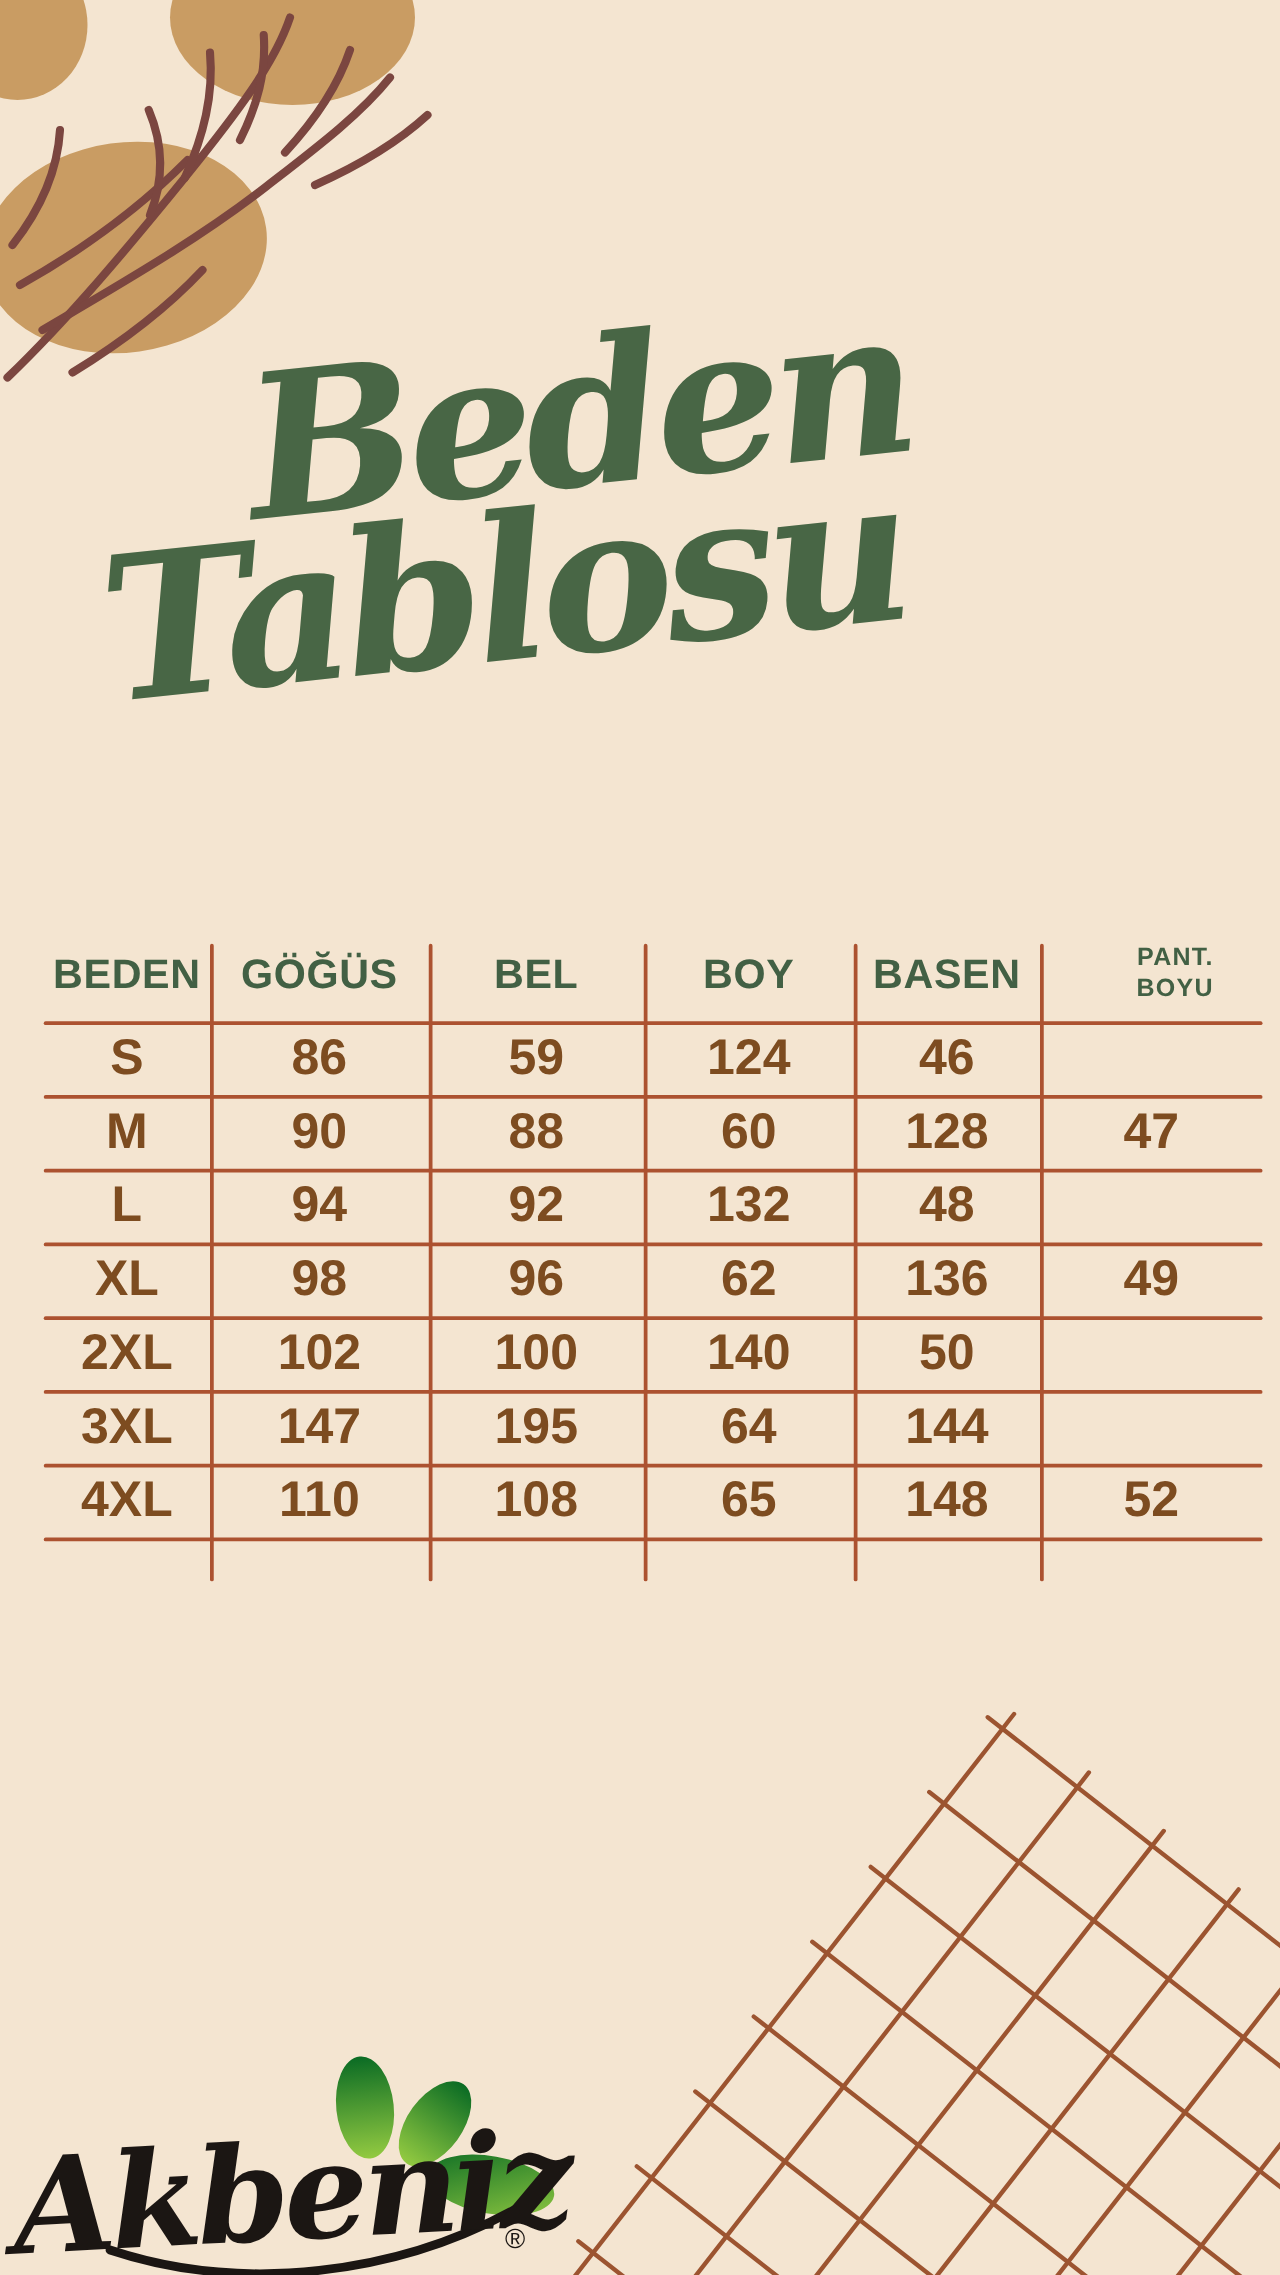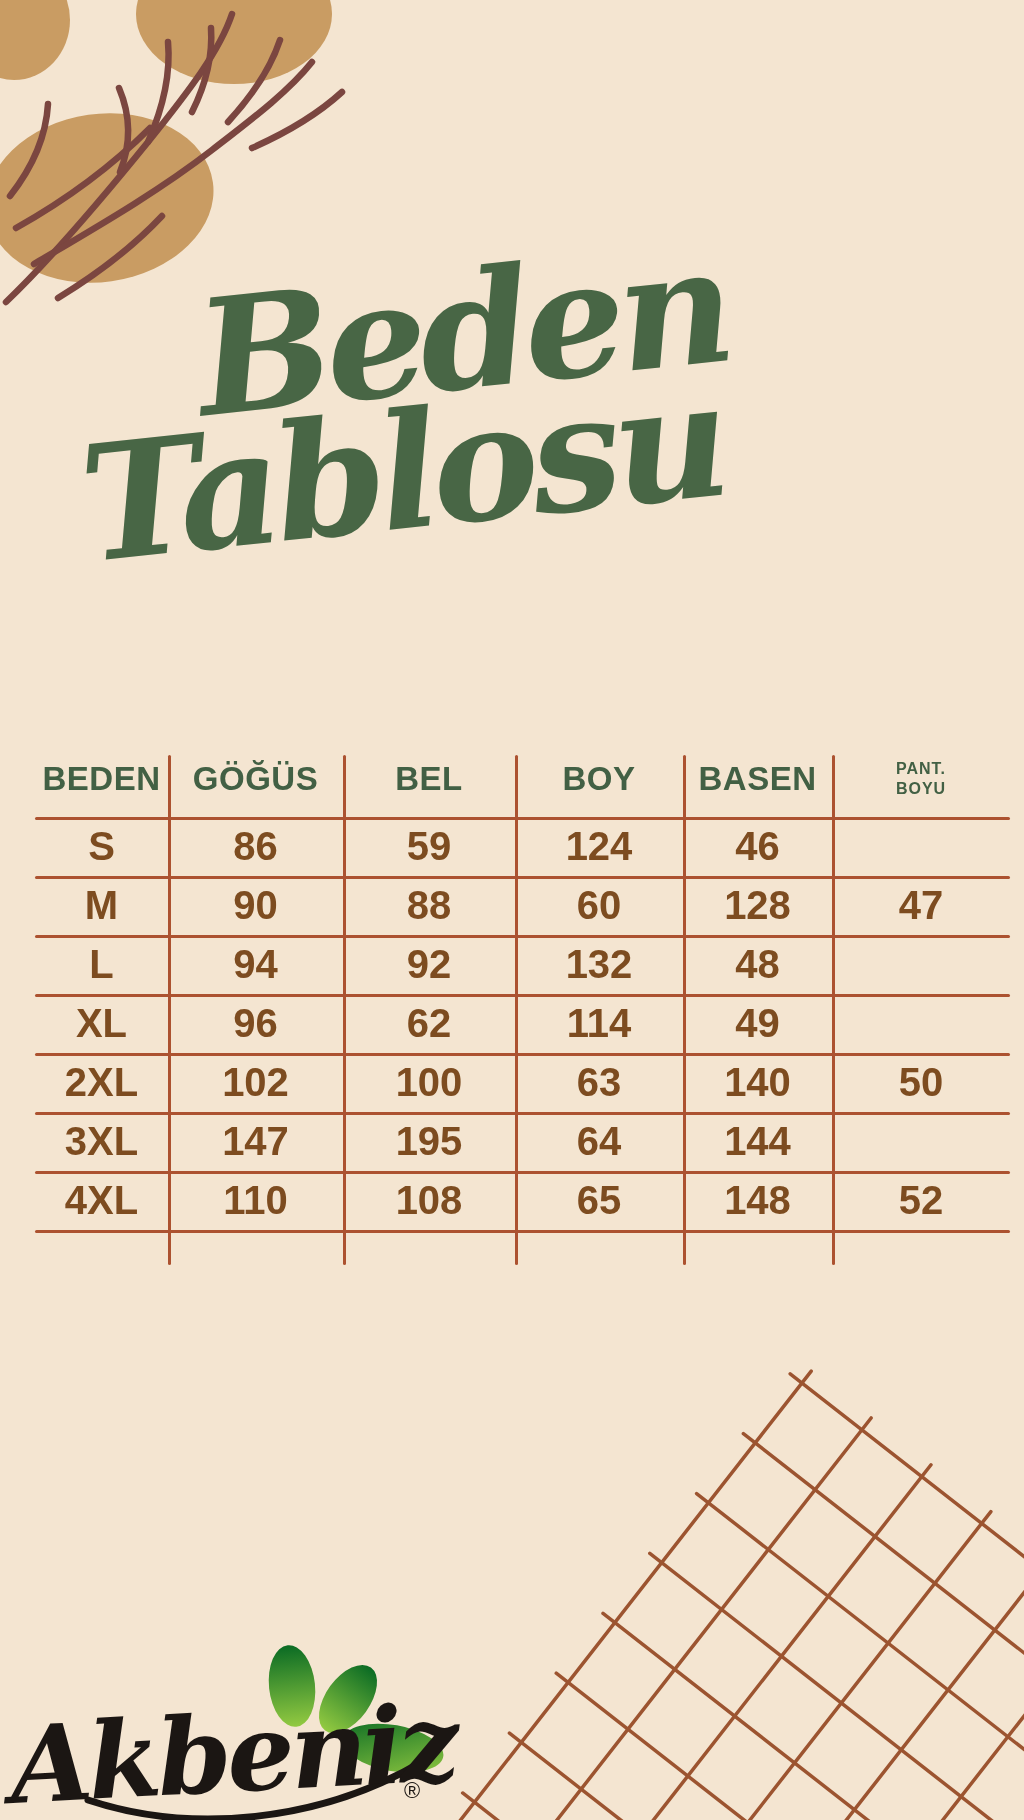--- a/index.html
+++ b/index.html
@@ -47,25 +47,26 @@
   .header-row { height: 77px; }
   .data-row   { height: 59px; }
   .th {
     text-align: center;
     font-weight: bold;
     font-size: 33px;
     letter-spacing: 0.5px;
     color: var(--header-green, #426044);
   }
   .header-row .th:last-child {
-    font-size: 16px;
+    font-size: 20px;
     line-height: 1.25;
     max-width: 100px;
     justify-self: center;
     letter-spacing: 1px;
+    text-align: right;
   }
   .td {
     text-align: center;
     font-weight: bold;
     font-size: 40px;
     color: var(--cell-brown, #7d4c20);
   }
   .hline {
     position: absolute;
     left: 0;
@@ -199,30 +200,30 @@
         </div>
         <div class="trow data-row">
           <div class="td">L</div>
           <div class="td">94</div>
           <div class="td">92</div>
           <div class="td">132</div>
           <div class="td">48</div>
         </div>
         <div class="trow data-row">
           <div class="td">XL</div>
+          <div class="td">98</div>
           <div class="td">96</div>
           <div class="td">62</div>
-          <div class="td">114</div>
+          <div class="td">136</div>
           <div class="td">49</div>
         </div>
         <div class="trow data-row">
           <div class="td">2XL</div>
           <div class="td">102</div>
           <div class="td">100</div>
-          <div class="td">63</div>
           <div class="td">140</div>
           <div class="td">50</div>
         </div>
         <div class="trow data-row">
           <div class="td">3XL</div>
           <div class="td">147</div>
           <div class="td">195</div>
           <div class="td">64</div>
           <div class="td">144</div>
         </div>

